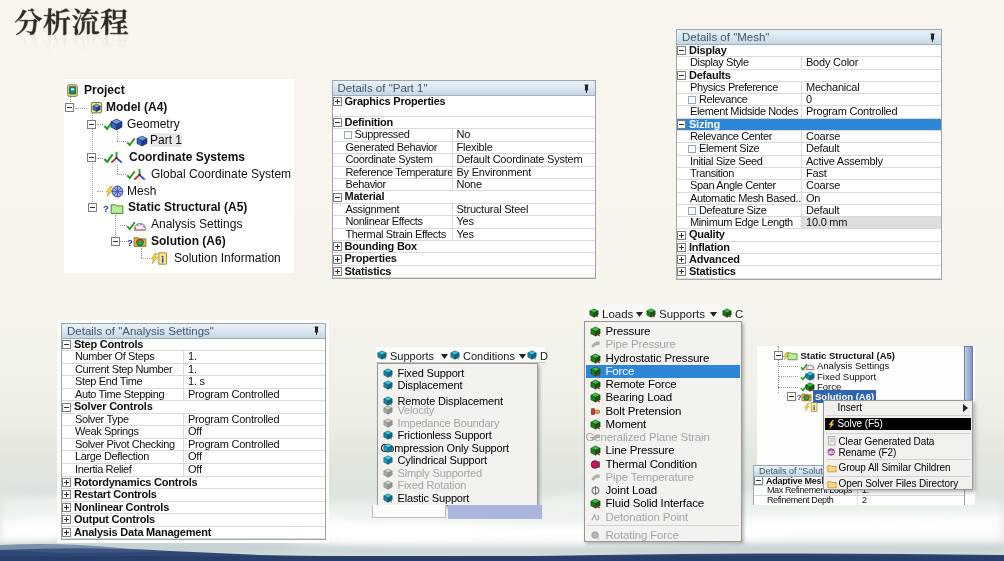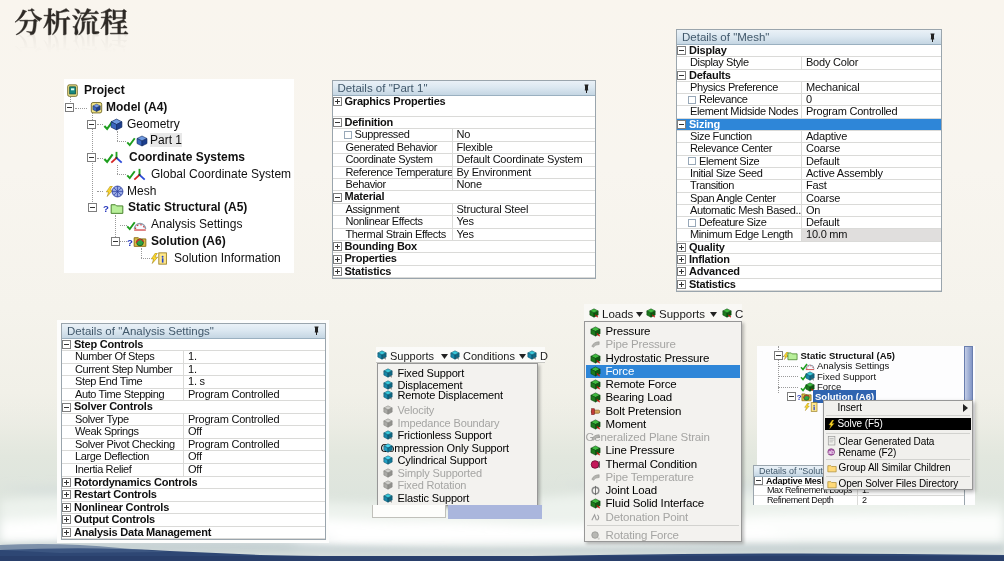--- a/index.html
+++ b/index.html
@@ -255,25 +255,20 @@
         <div class="gut">
           <svg width="9" height="9" viewBox="0 0 9 9" style="position:absolute;left:0px;top:1.1500000000000004px">
             <rect x="0.5" y="0.5" width="8" height="8" fill="#fff" stroke="#7e7e7e"></rect>
             <line x1="2" y1="4.5" x2="7" y2="4.5" stroke="#333" stroke-width="1"></line>
           </svg>
         </div>
         <div class="cat">Sizing</div>
       </div>
       <div class="row" style="height:12.3px;line-height:11.3px">
         <div class="gut"></div>
-        <div class="lblc" style="flex:0 0 115px;position:relative;padding-left:3px">Size Function</div>
-        <div class="valc" style="">Adaptive</div>
-      </div>
-      <div class="row" style="height:12.3px;line-height:11.3px">
-        <div class="gut"></div>
         <div class="lblc" style="flex:0 0 115px;position:relative;padding-left:3px">Relevance Center</div>
         <div class="valc" style="">Coarse</div>
       </div>
       <div class="row" style="height:12.3px;line-height:11.3px">
         <div class="gut"></div>
         <div class="lblc" style="flex:0 0 115px;position:relative;padding-left:12px"><svg width="8" height="8" viewBox="0 0 8 8" style="position:absolute;left:1px;top:1.6500000000000004px">
             <rect x="0.5" y="0.5" width="7" height="7" fill="#fff" stroke="#98a8b8"></rect>
           </svg>Element Size</div>
         <div class="valc" style="">Default</div>
       </div>
@@ -637,21 +632,21 @@
           <polygon points="1,3.5 6,6 6,11 1,8.5" fill="#1787a8" stroke="#06445c" stroke-width="0.6"></polygon>
           <polygon points="11,3.5 11,8.5 6,11 6,6" fill="#0d6a86" stroke="#06445c" stroke-width="0.6"></polygon>
           <path d="M7.5,8.2 L10.6,11" stroke="#555" stroke-width="1.2"></path>
         </svg><span style="margin-left:19px">Fixed Support</span></div>
       <div class="mrow " style="top:15.7px;height:12.5px;line-height:12.5px;font-size:11px;letter-spacing:-0.15px"><svg width="10" height="10" viewBox="0 0 12 12" style="position:absolute;left:4px;top:1px;">
           <polygon points="6,1 11,3.5 6,6 1,3.5" fill="#39c8da" stroke="#06445c" stroke-width="0.6"></polygon>
           <polygon points="1,3.5 6,6 6,11 1,8.5" fill="#1787a8" stroke="#06445c" stroke-width="0.6"></polygon>
           <polygon points="11,3.5 11,8.5 6,11 6,6" fill="#0d6a86" stroke="#06445c" stroke-width="0.6"></polygon>
           <path d="M7.5,8.2 L10.6,11" stroke="#555" stroke-width="1.2"></path>
         </svg><span style="margin-left:19px">Displacement</span></div>
-      <div class="mrow " style="top:25px;height:12.5px;line-height:12.5px;font-size:11px;letter-spacing:-0.15px"><svg width="10" height="10" viewBox="0 0 12 12" style="position:absolute;left:4px;top:1px;">
+      <div class="mrow " style="top:31px;height:12.5px;line-height:12.5px;font-size:11px;letter-spacing:-0.15px"><svg width="10" height="10" viewBox="0 0 12 12" style="position:absolute;left:4px;top:1px;">
           <polygon points="6,1 11,3.5 6,6 1,3.5" fill="#39c8da" stroke="#06445c" stroke-width="0.6"></polygon>
           <polygon points="1,3.5 6,6 6,11 1,8.5" fill="#1787a8" stroke="#06445c" stroke-width="0.6"></polygon>
           <polygon points="11,3.5 11,8.5 6,11 6,6" fill="#0d6a86" stroke="#06445c" stroke-width="0.6"></polygon>
           <path d="M7.5,8.2 L10.6,11" stroke="#555" stroke-width="1.2"></path>
         </svg><span style="margin-left:19px">Remote Displacement</span></div>
       <div class="mrow gray" style="top:40.7px;height:12.5px;line-height:12.5px;font-size:11px;letter-spacing:-0.15px"><svg width="10" height="10" viewBox="0 0 12 12" style="position:absolute;left:4px;top:1px;">
           <polygon points="6,1 11,3.5 6,6 1,3.5" fill="#cfcfcb" stroke="#7e7e7a" stroke-width="0.6"></polygon>
           <polygon points="1,3.5 6,6 6,11 1,8.5" fill="#aaaaa6" stroke="#7e7e7a" stroke-width="0.6"></polygon>
           <polygon points="11,3.5 11,8.5 6,11 6,6" fill="#92928e" stroke="#7e7e7a" stroke-width="0.6"></polygon>
         </svg><span style="margin-left:19px">Velocity</span></div>

